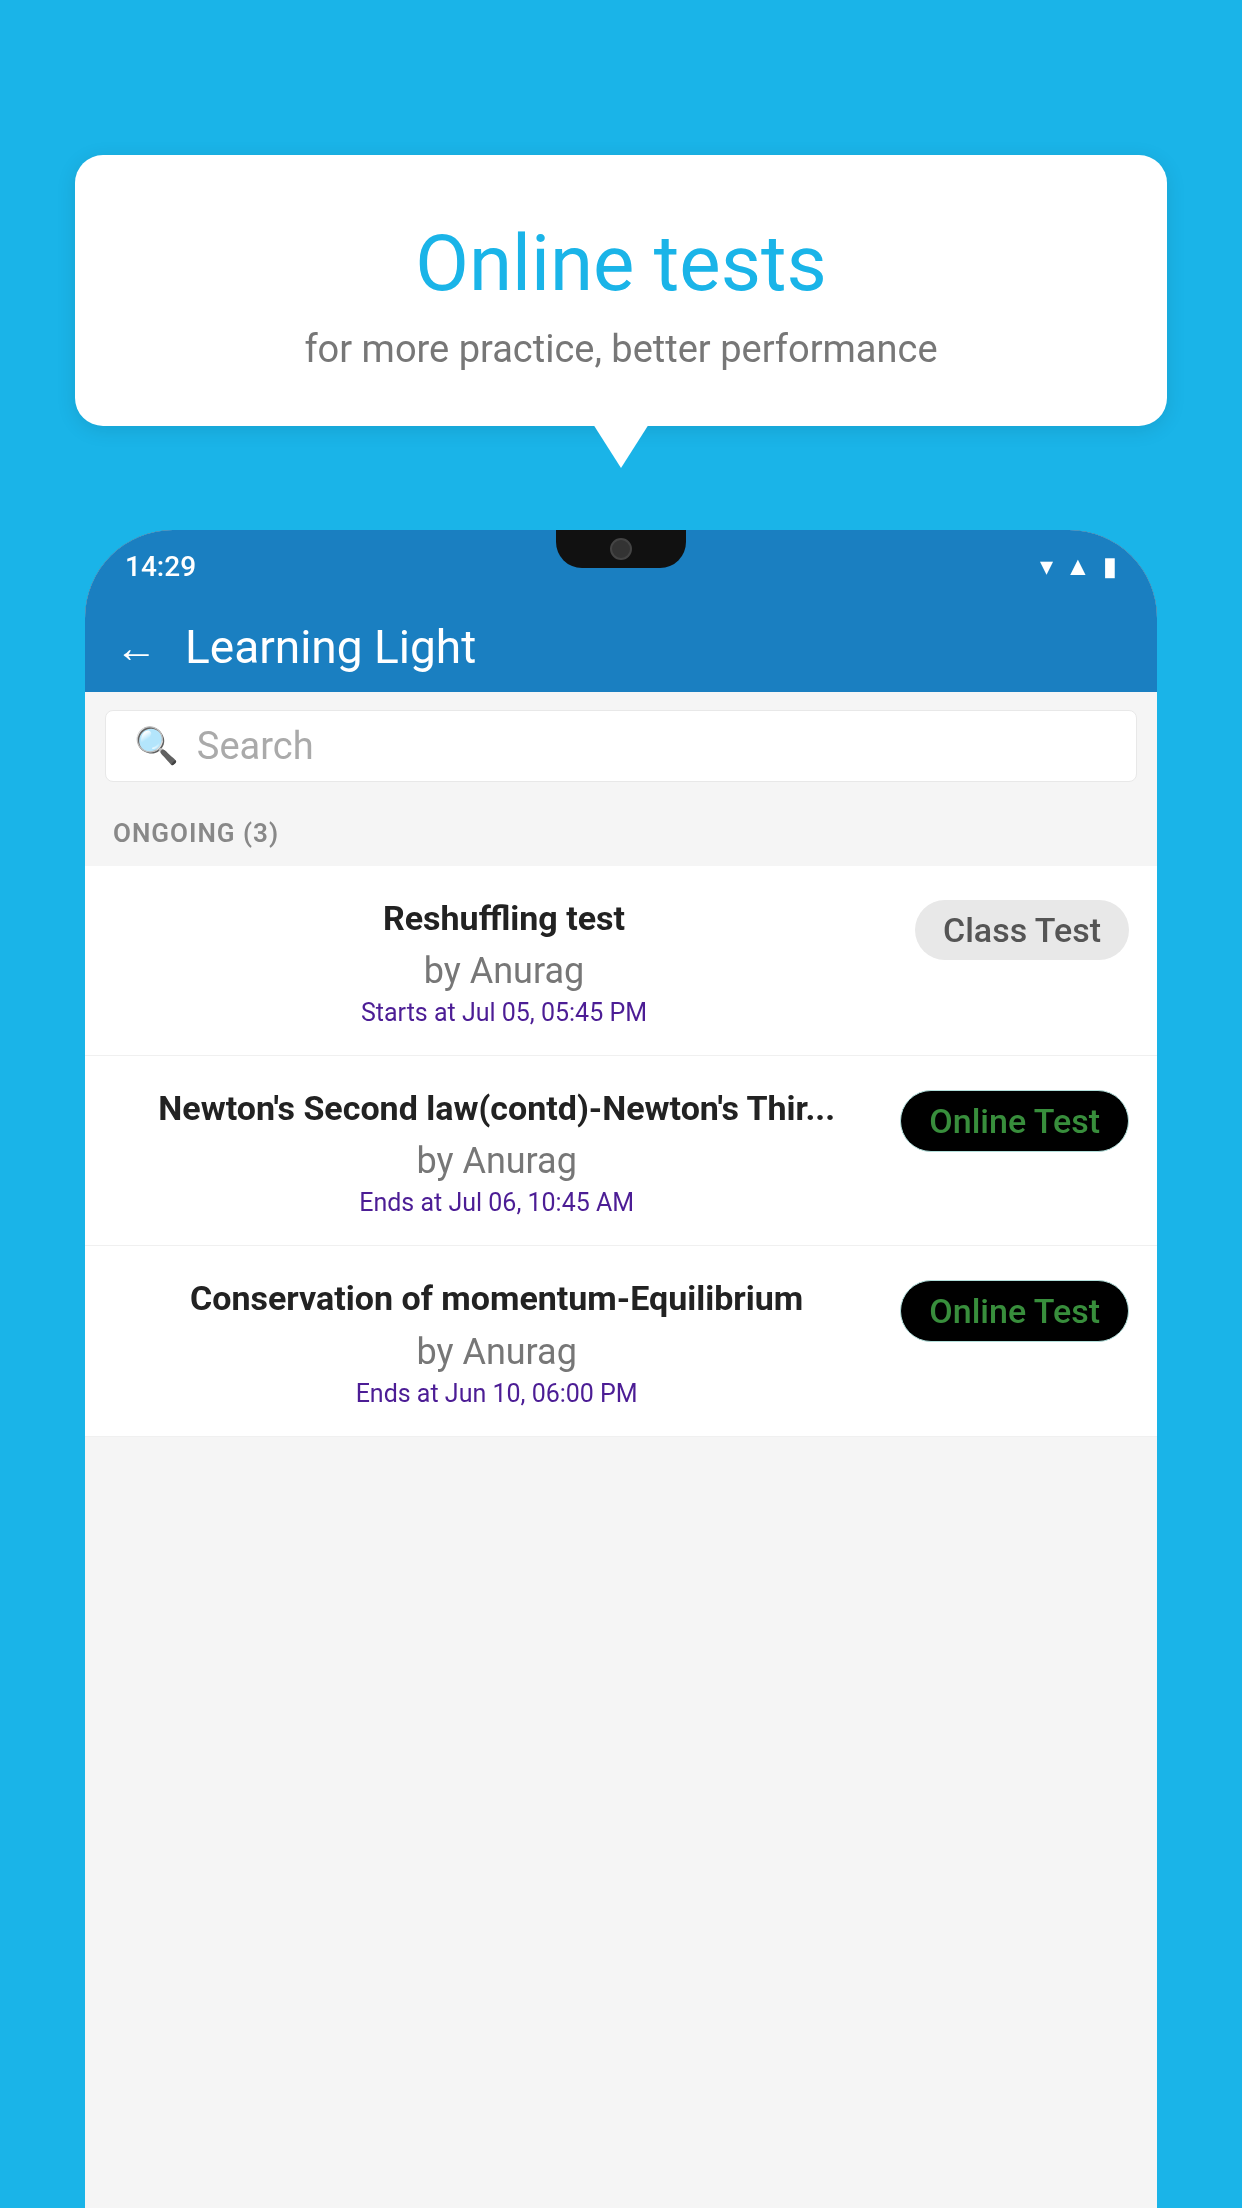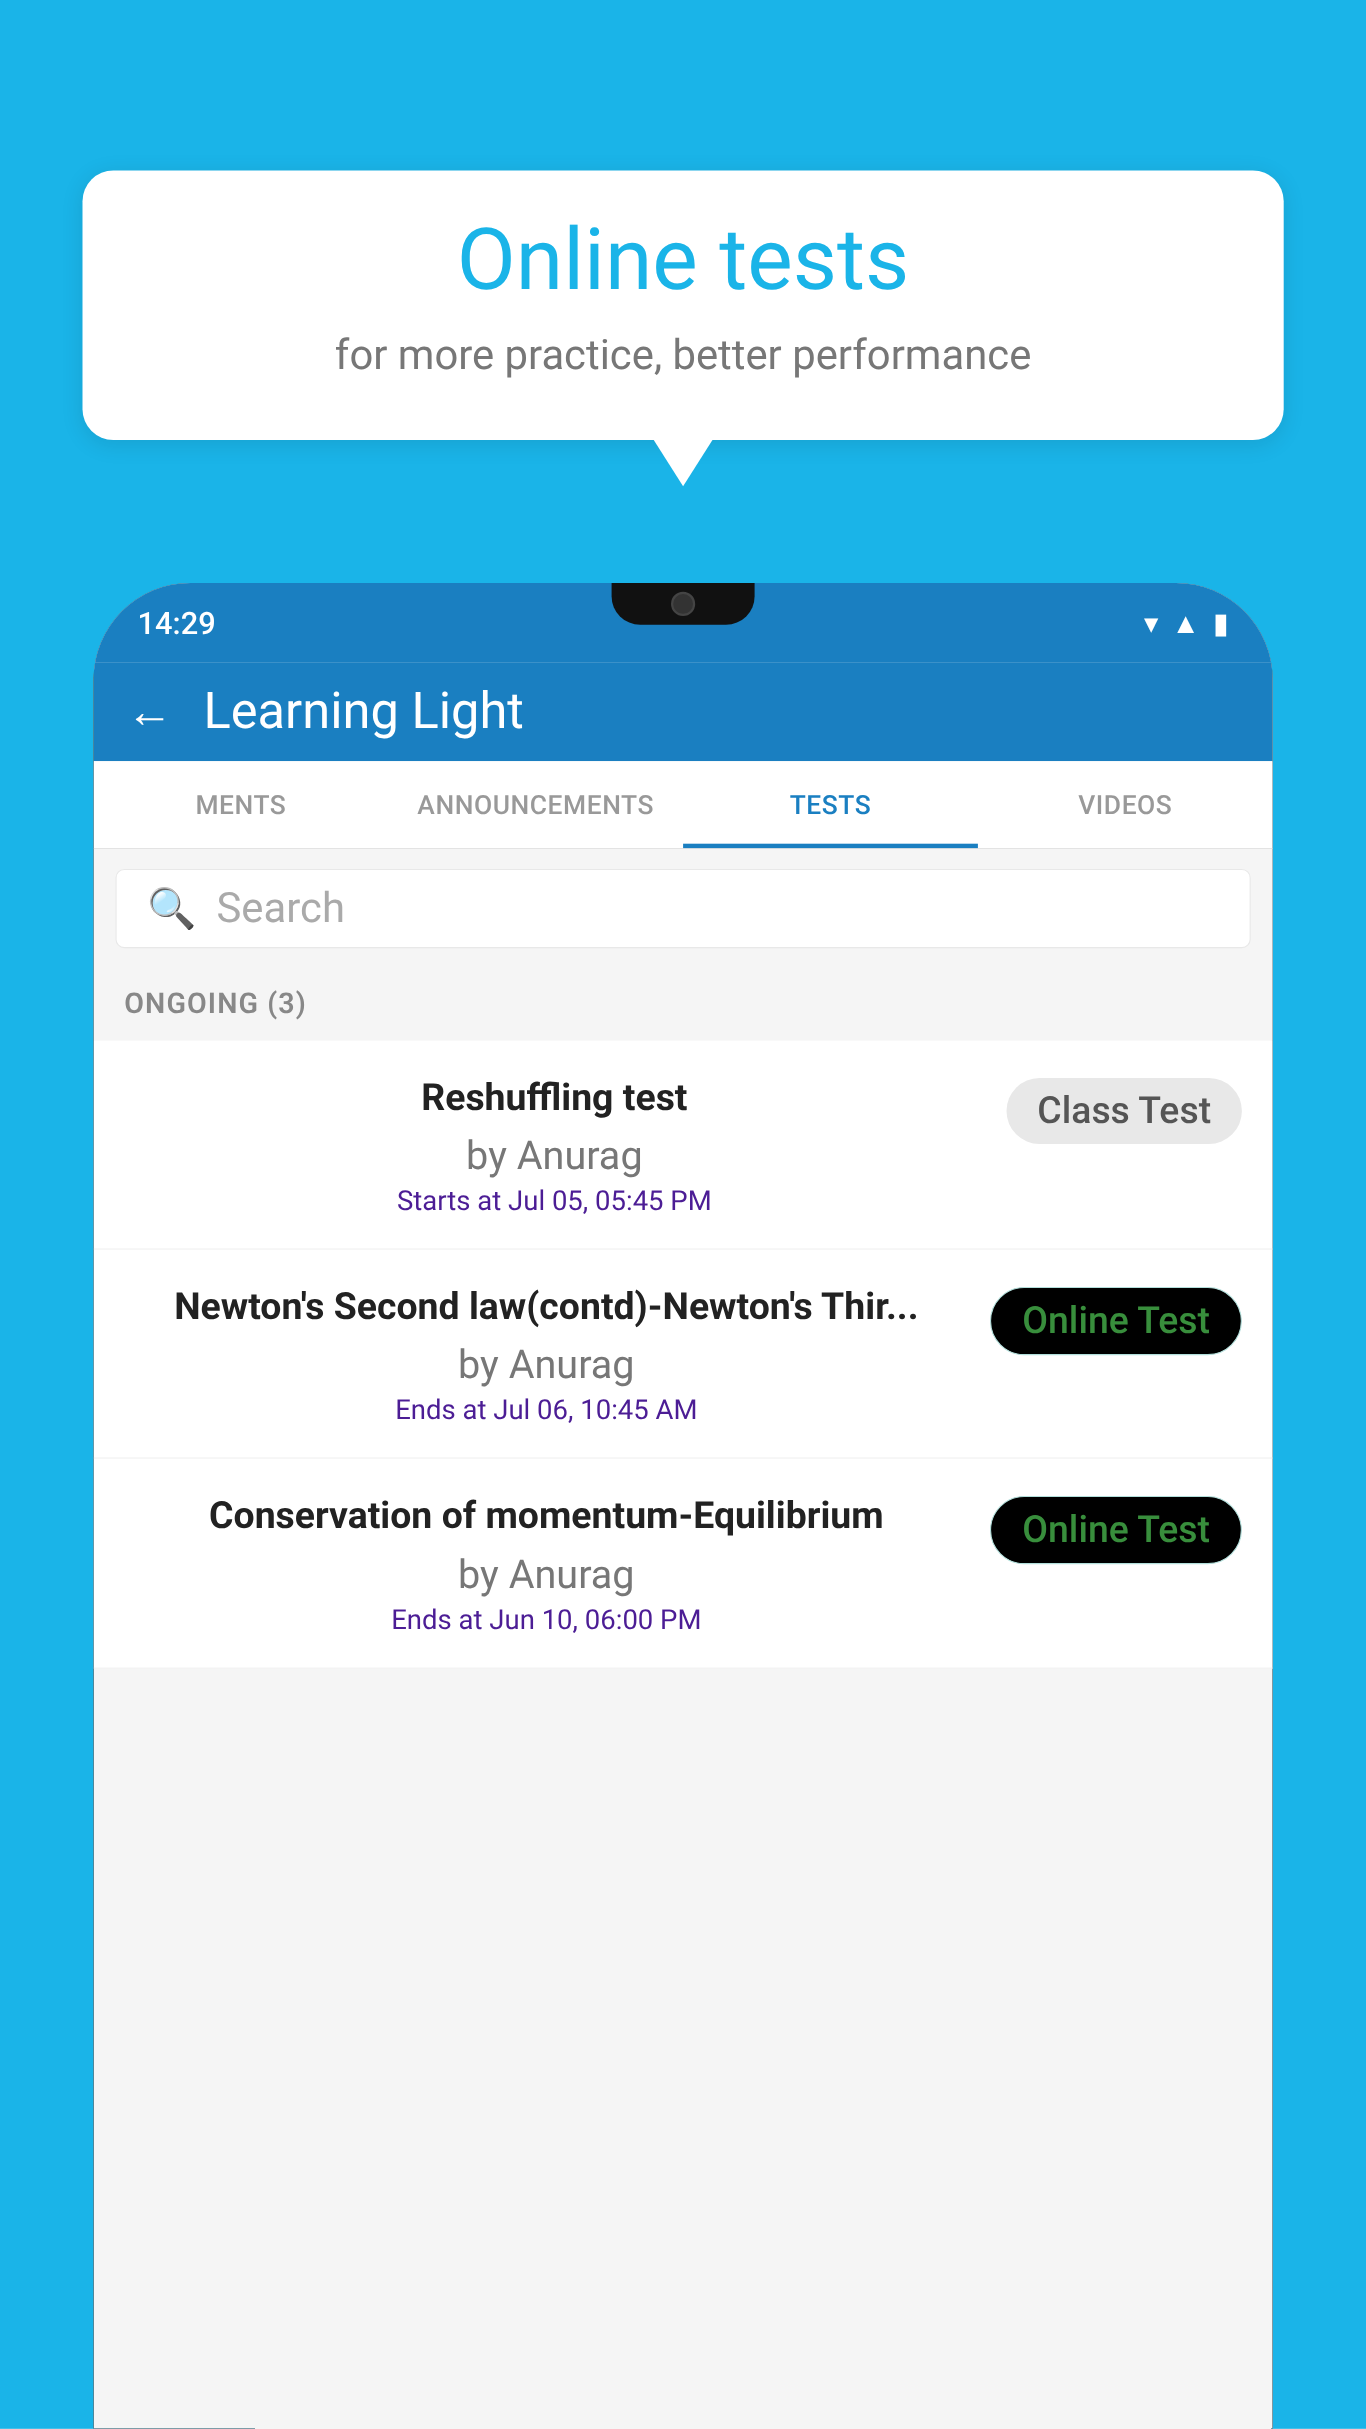--- a/index.html
+++ b/index.html
@@ -14,21 +14,21 @@
     }
 
     
     .speech-bubble {
       position: absolute;
       top: 155px;
       left: 75px;
       right: 75px;
       background: #fff;
       border-radius: 28px;
-      padding: 37px 50px 55px 50px;
+      padding: 63px 50px 55px 50px;
       text-align: center;
       box-shadow: 0 4px 20px rgba(0,0,0,0.1);
     }
     .speech-bubble::after {
       content: '';
       position: absolute;
       bottom: -42px;
       left: 50%;
       transform: translateX(-50%);
       border-left: 28px solid transparent;
@@ -284,34 +284,20 @@
         <span class="status-icon">▲</span>
         <span class="status-icon">▮</span>
       </div>
     </div>
 
     <div class="app-header">
       <span class="back-arrow">←</span>
       <span class="app-title">Learning Light</span>
     </div>
 
-    <div class="tabs-bar">
-      <div class="tab-item">
-        <span>MENTS</span>
-      </div>
-      <div class="tab-item">
-        <span>ANNOUNCEMENTS</span>
-      </div>
-      <div class="tab-item active">
-        <span>TESTS</span>
-      </div>
-      <div class="tab-item">
-        <span>VIDEOS</span>
-      </div>
-    </div>
 
     <div class="search-container">
       <div class="search-bar">
         <span class="search-icon-wrap">🔍</span>
         <span class="search-placeholder">Search</span>
       </div>
     </div>
 
     <div class="section-header">ONGOING (3)</div>
 

